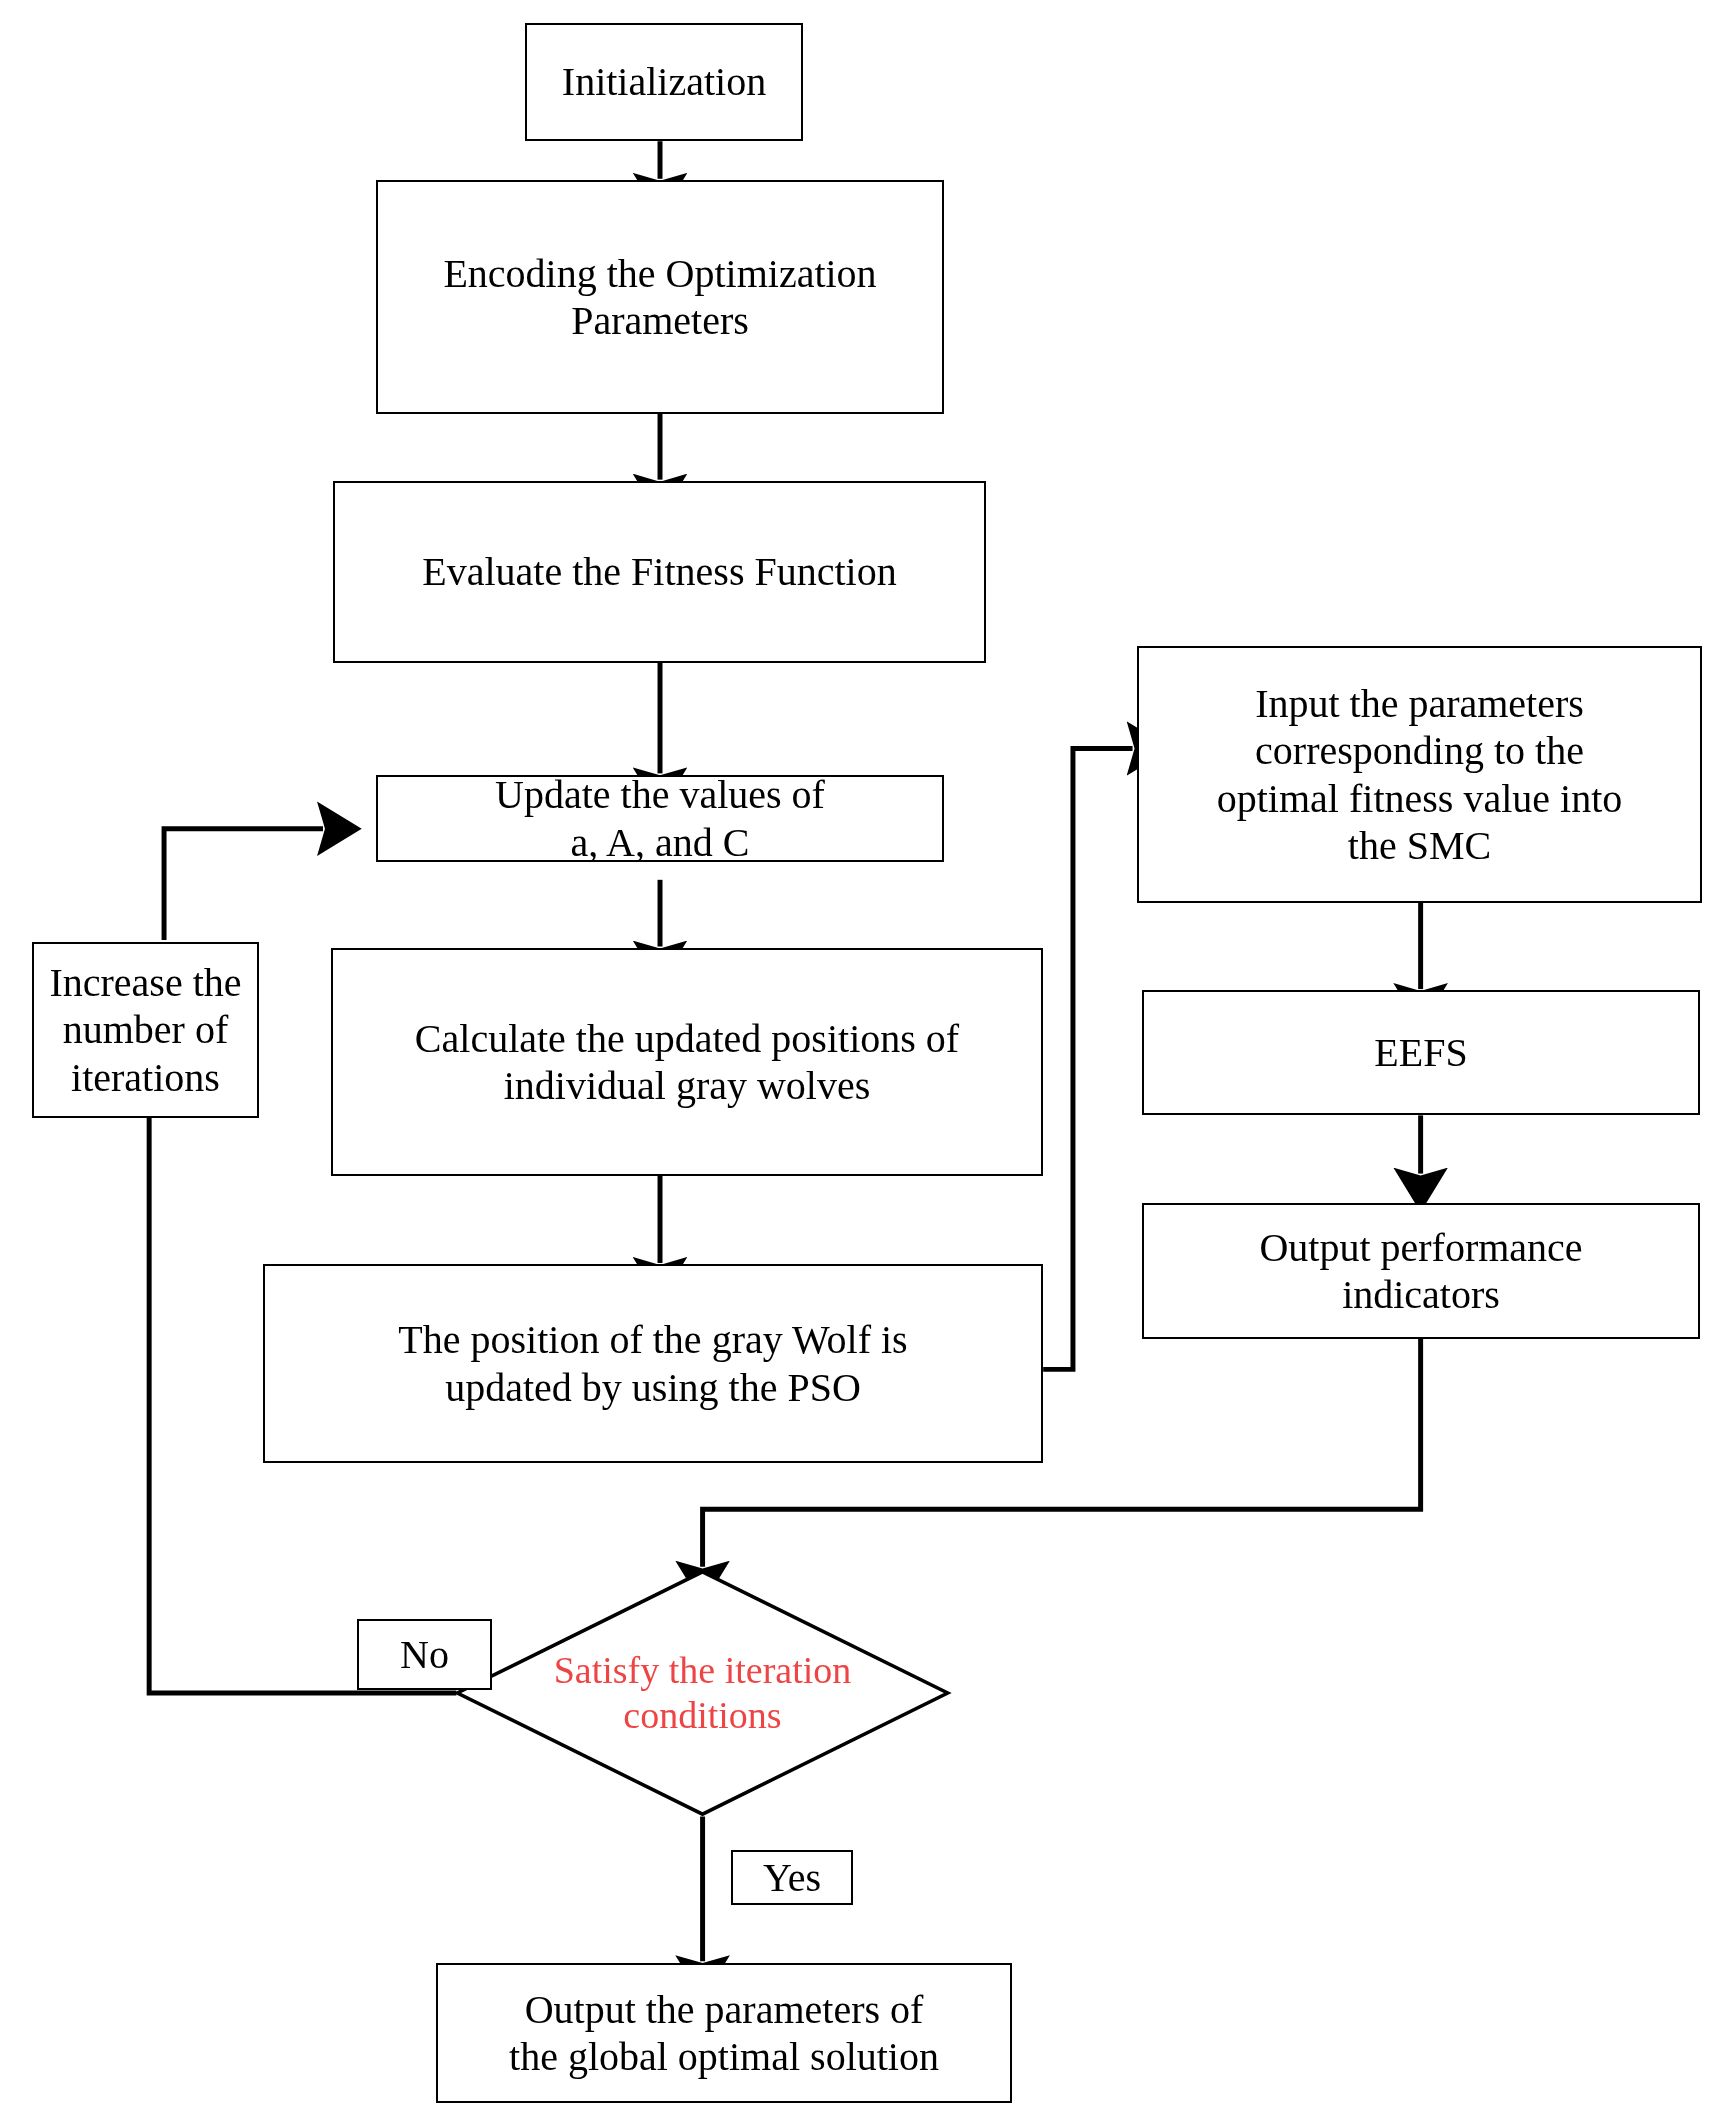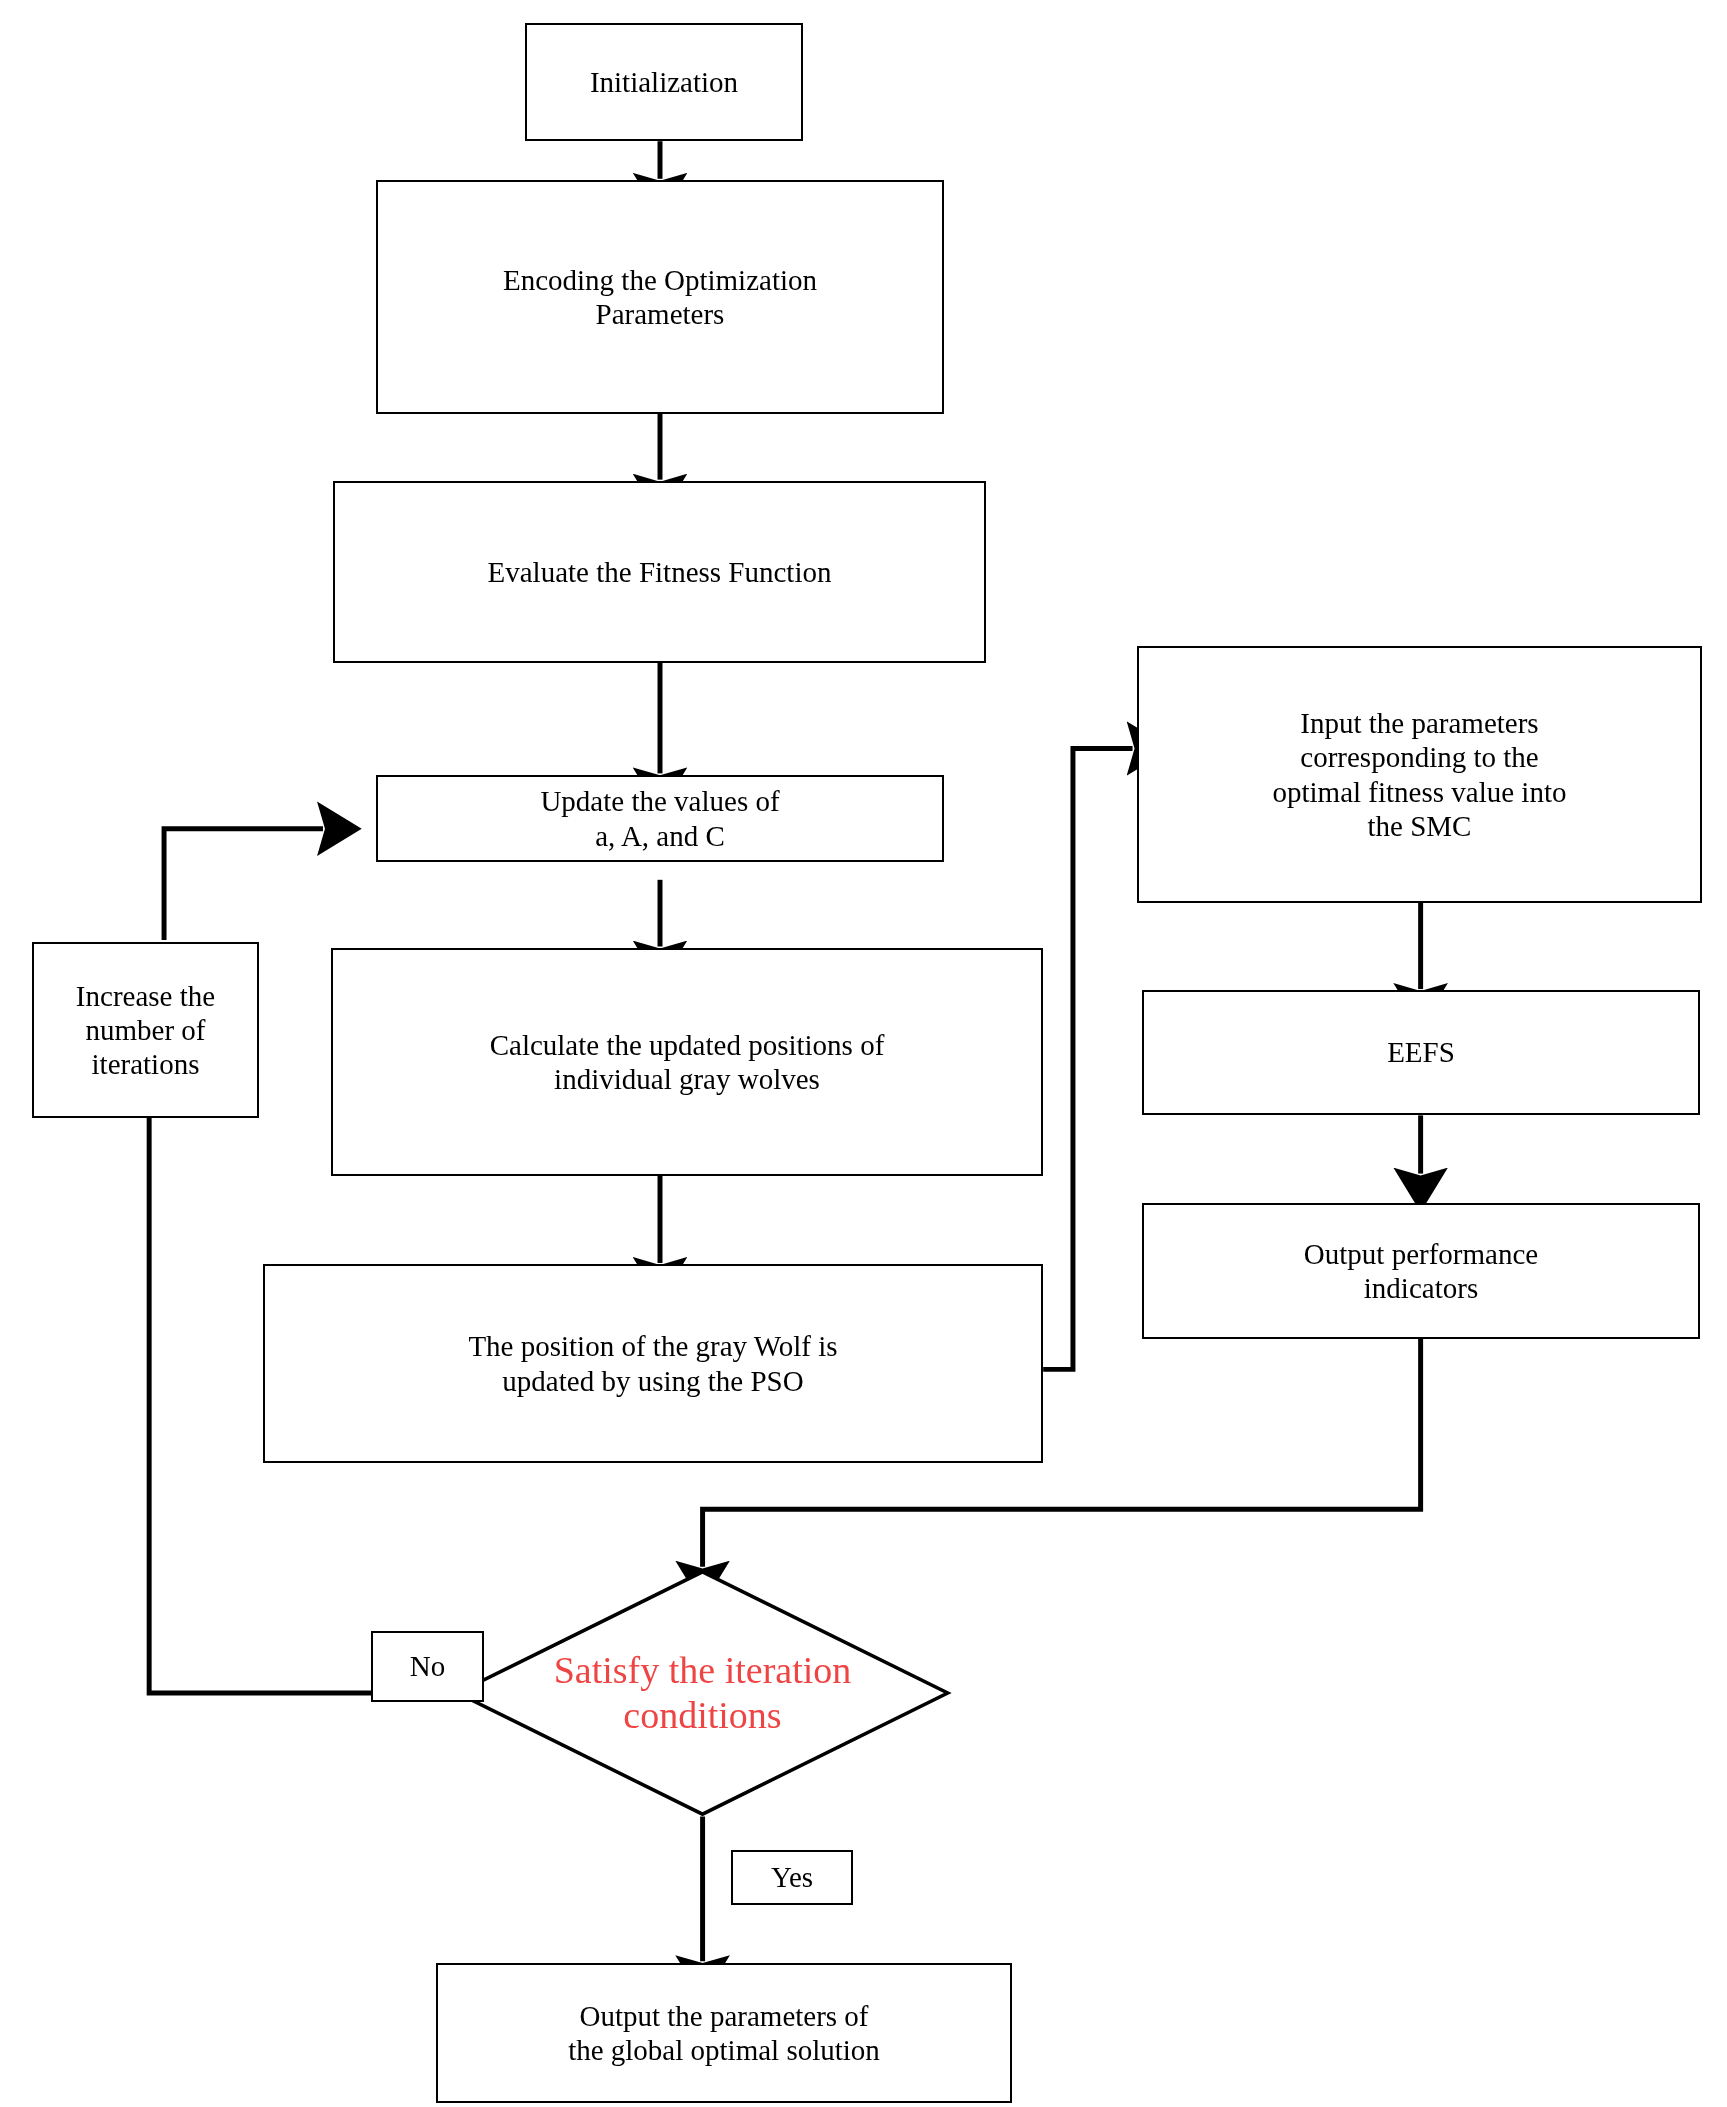--- a/index.html
+++ b/index.html
@@ -70,21 +70,21 @@
   }
   #edges {
     position: absolute;
     left: 0;
     top: 0;
     width: 1728px;
     height: 2108px;
     z-index: 1;
     pointer-events: none;
   }
-  .fs-big   { font-size: 29px; }
+  .fs-big   { font-size: 40px; }
   .fs-mid   { font-size: 38px; }
 </style>
 </head>
 <body>
 
 <div id="canvas">
 
   <svg id="edges" viewBox="0 0 2435 2971" xmlns="http://www.w3.org/2000/svg">
     <defs>
       <marker id="ah" markerWidth="9" markerHeight="11" refX="1.2" refY="5.5" orient="auto" markerUnits="strokeWidth">
@@ -175,21 +175,21 @@
     </svg>
     <span class="diamond-text fs-mid">Satisfy the iteration
 conditions</span>
   </div>
 
   <div class="node fs-big" style="left:436px; top:1963px; width:576px; height:140px;">
     <span class="txt">Output the parameters of
 the global optimal solution</span>
   </div>
 
-  <div class="lbl fs-big" style="left:371px; top:1619px; width:113px; height:71px;margin-top:12px;">
+  <div class="lbl fs-big" style="left:357px; top:1619px; width:135px; height:71px;">
     <span>No</span>
   </div>
 
   <div class="lbl fs-big" style="left:731px; top:1850px; width:122px; height:55px;">
     <span>Yes</span>
   </div>
 
 </div>
 
 

